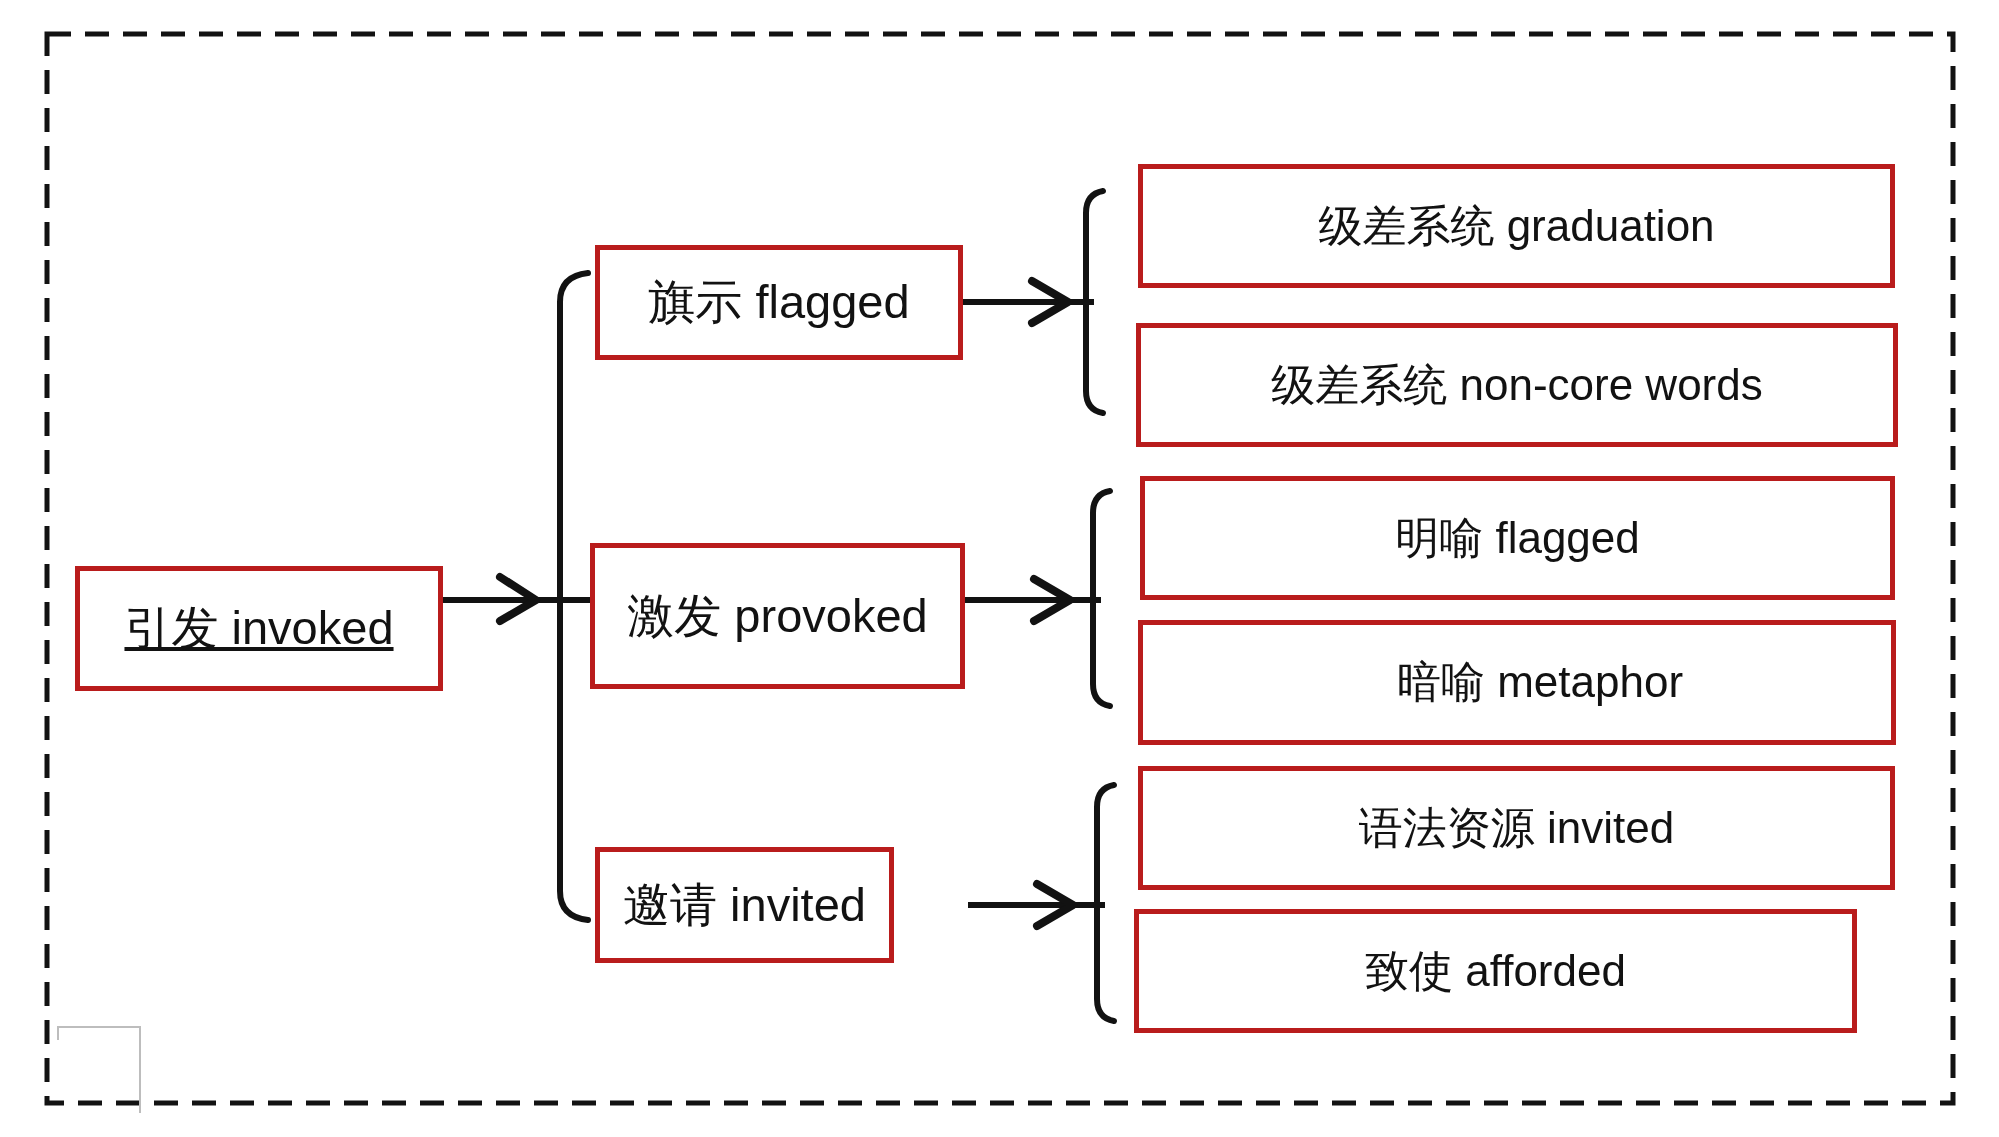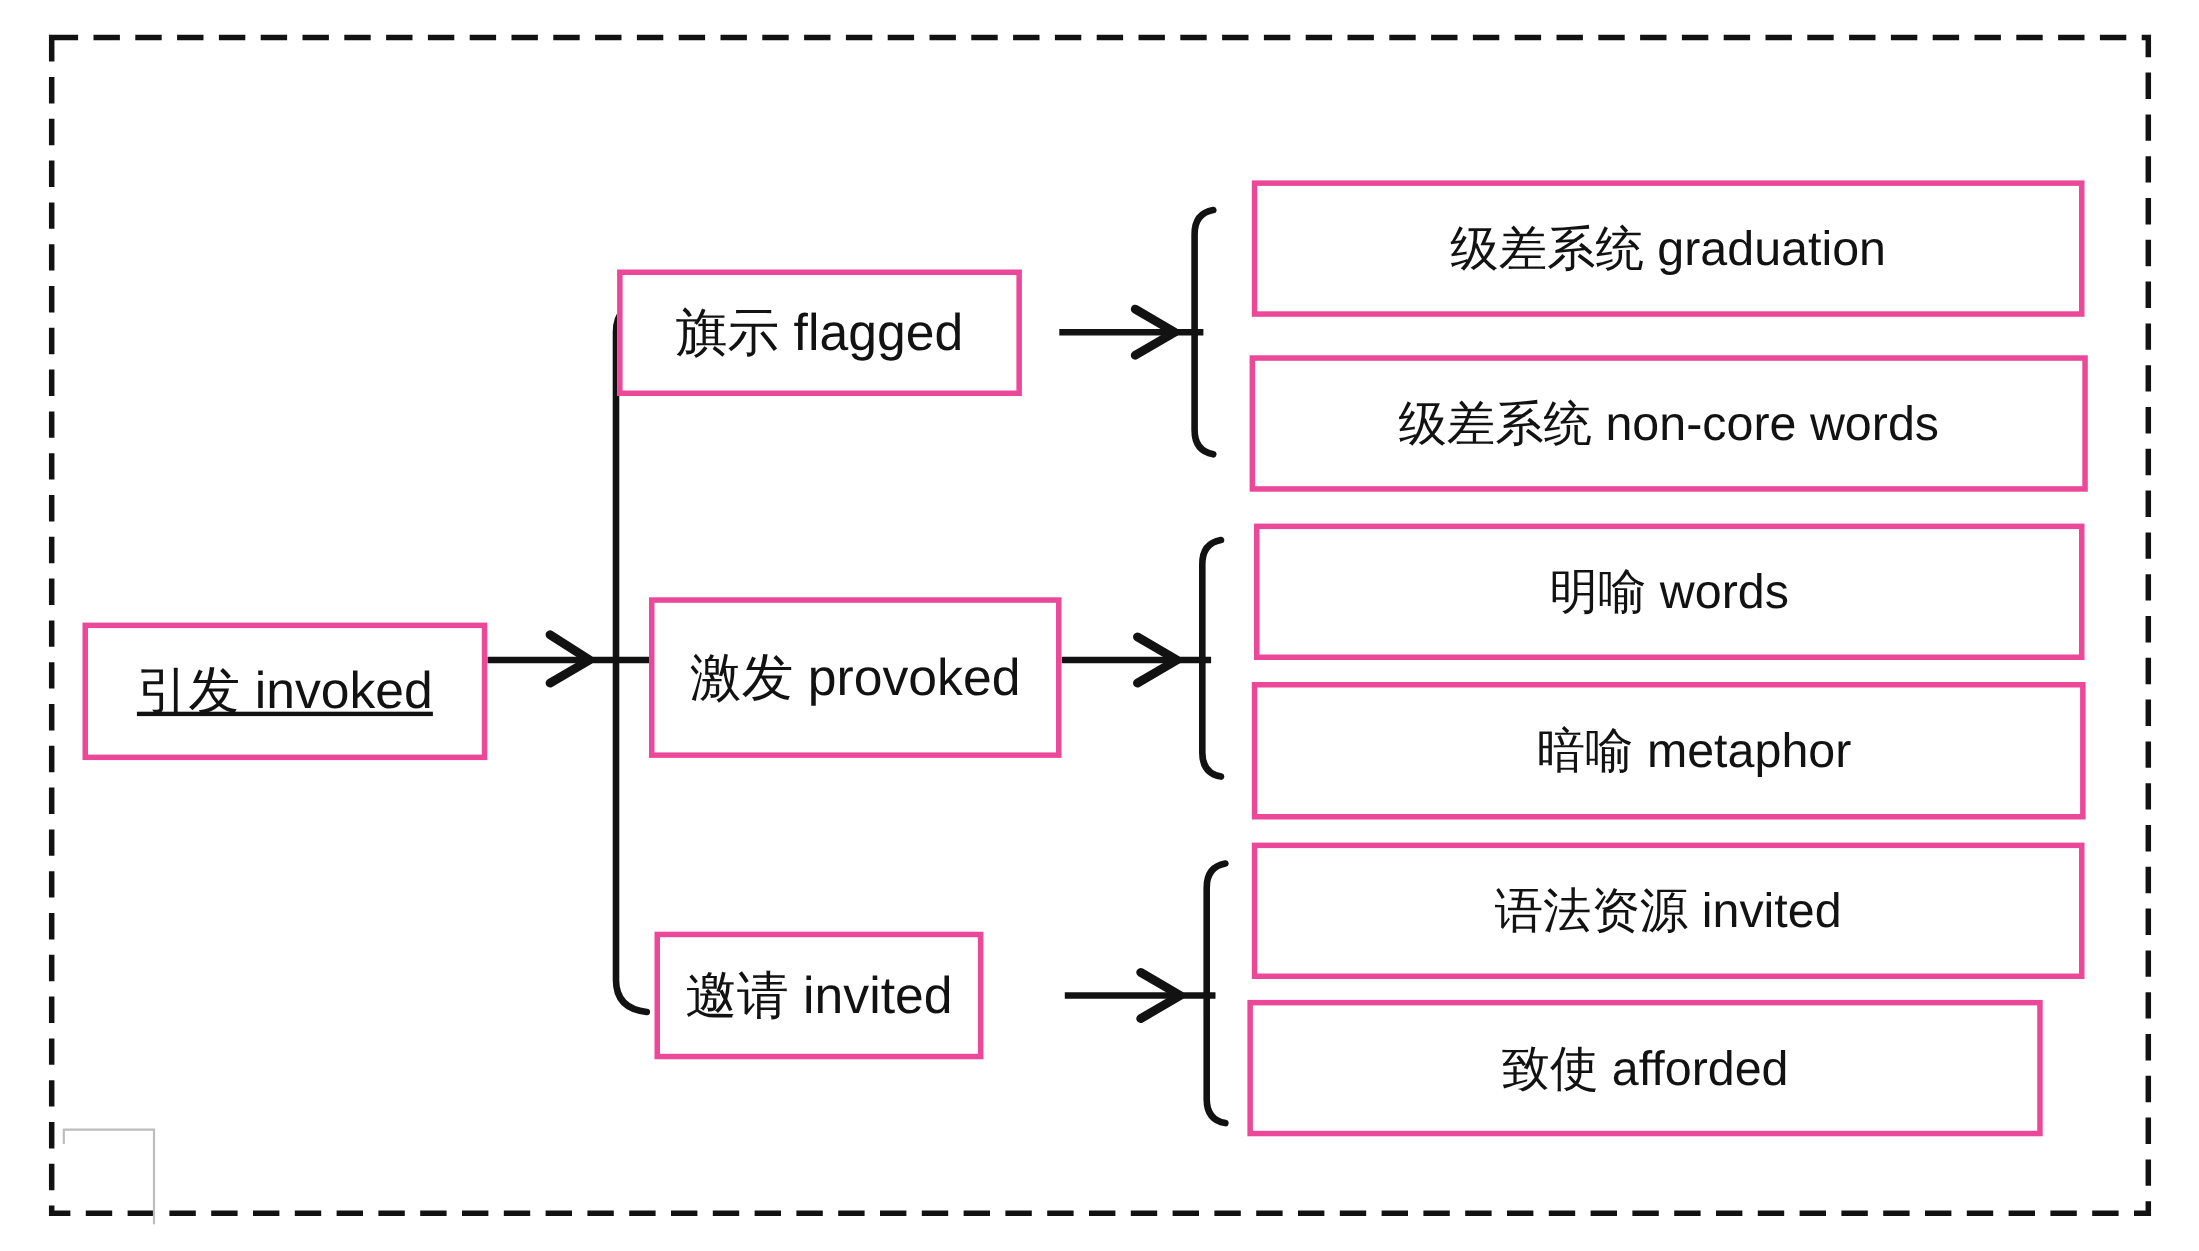--- a/index.html
+++ b/index.html
@@ -18,36 +18,36 @@
   .connectors {
     position: absolute;
     left: 0;
     top: 0;
     width: 1999px;
     height: 1137px;
   }
   .node {
     position: absolute;
     box-sizing: border-box;
-    border: 5px solid #ec4899;
+    border: 5px solid #b91c1c;
     background: #ffffff;
     display: flex;
     align-items: center;
     justify-content: center;
     color: #121212;
     white-space: nowrap;
     text-align: right;
   }
   .lvl12 { font-size: 47px; }
   .lvl3  { font-size: 44px; }
 
   
   .n-invoked    { left: 75px;   top: 566px; width: 368px; height: 125px; text-decoration: underline; }
   
-  .n-flagged    { left: 561px;  top: 245px; width: 368px; height: 115px; }
+  .n-flagged    { left: 595px;  top: 245px; width: 368px; height: 115px; }
   .n-provoked   { left: 590px;  top: 543px; width: 375px; height: 146px; }
   .n-invited    { left: 595px;  top: 847px; width: 299px; height: 116px; }
   
   .n-graduation { left: 1138px; top: 164px; width: 757px; height: 124px; }
   .n-noncore    { left: 1136px; top: 323px; width: 762px; height: 124px; }
   .n-simili     { left: 1140px; top: 476px; width: 755px; height: 124px; }
   .n-metaphor   { left: 1138px; top: 620px; width: 758px; height: 125px; padding-left: 46px; }
   .n-grammar    { left: 1138px; top: 766px; width: 757px; height: 124px; }
   .n-afforded   { left: 1134px; top: 909px; width: 723px; height: 124px; }
 </style>
@@ -84,18 +84,18 @@
   </svg>
 
   <div class="node lvl12 n-invoked">引发 invoked</div>
 
   <div class="node lvl12 n-flagged">旗示 flagged</div>
   <div class="node lvl12 n-provoked">激发 provoked</div>
   <div class="node lvl12 n-invited">邀请 invited</div>
 
   <div class="node lvl3 n-graduation">级差系统 graduation</div>
   <div class="node lvl3 n-noncore">级差系统 non-core words</div>
-  <div class="node lvl3 n-simili">明喻 words</div>
+  <div class="node lvl3 n-simili">明喻 flagged</div>
   <div class="node lvl3 n-metaphor">暗喻 metaphor</div>
   <div class="node lvl3 n-grammar">语法资源 invited</div>
   <div class="node lvl3 n-afforded">致使 afforded</div>
 
 </div>
 
 </body></html>

